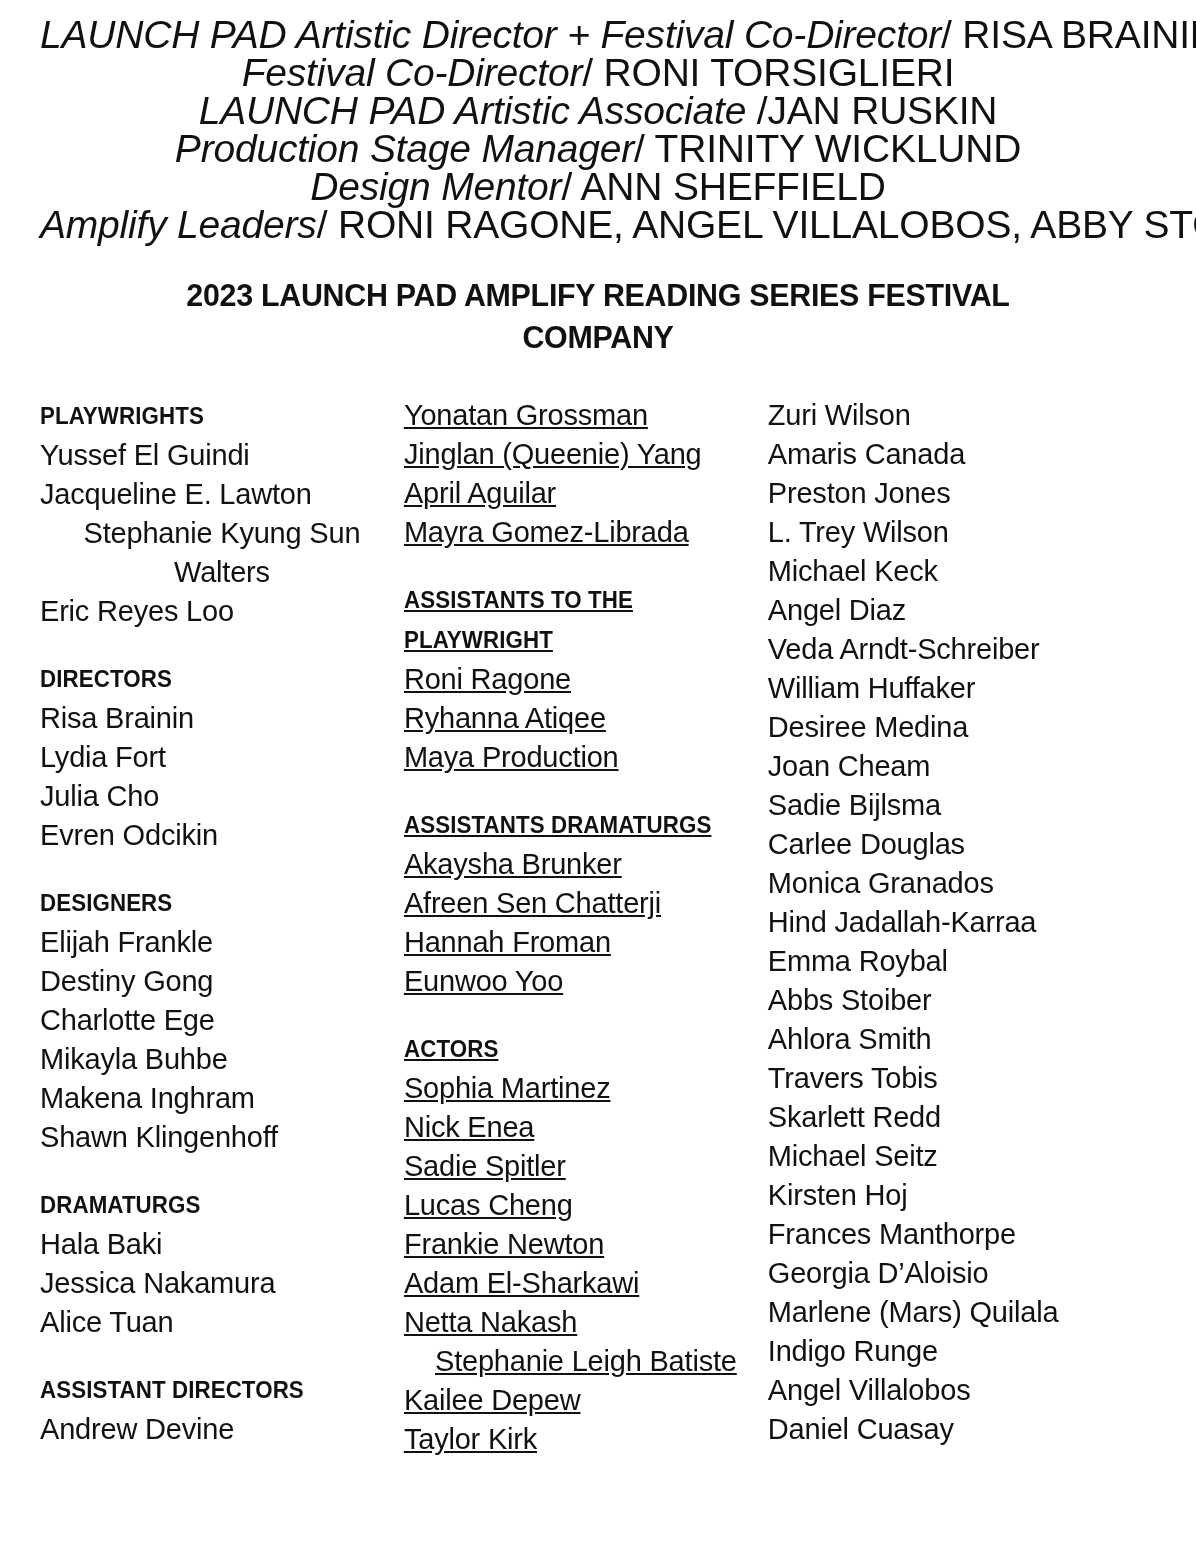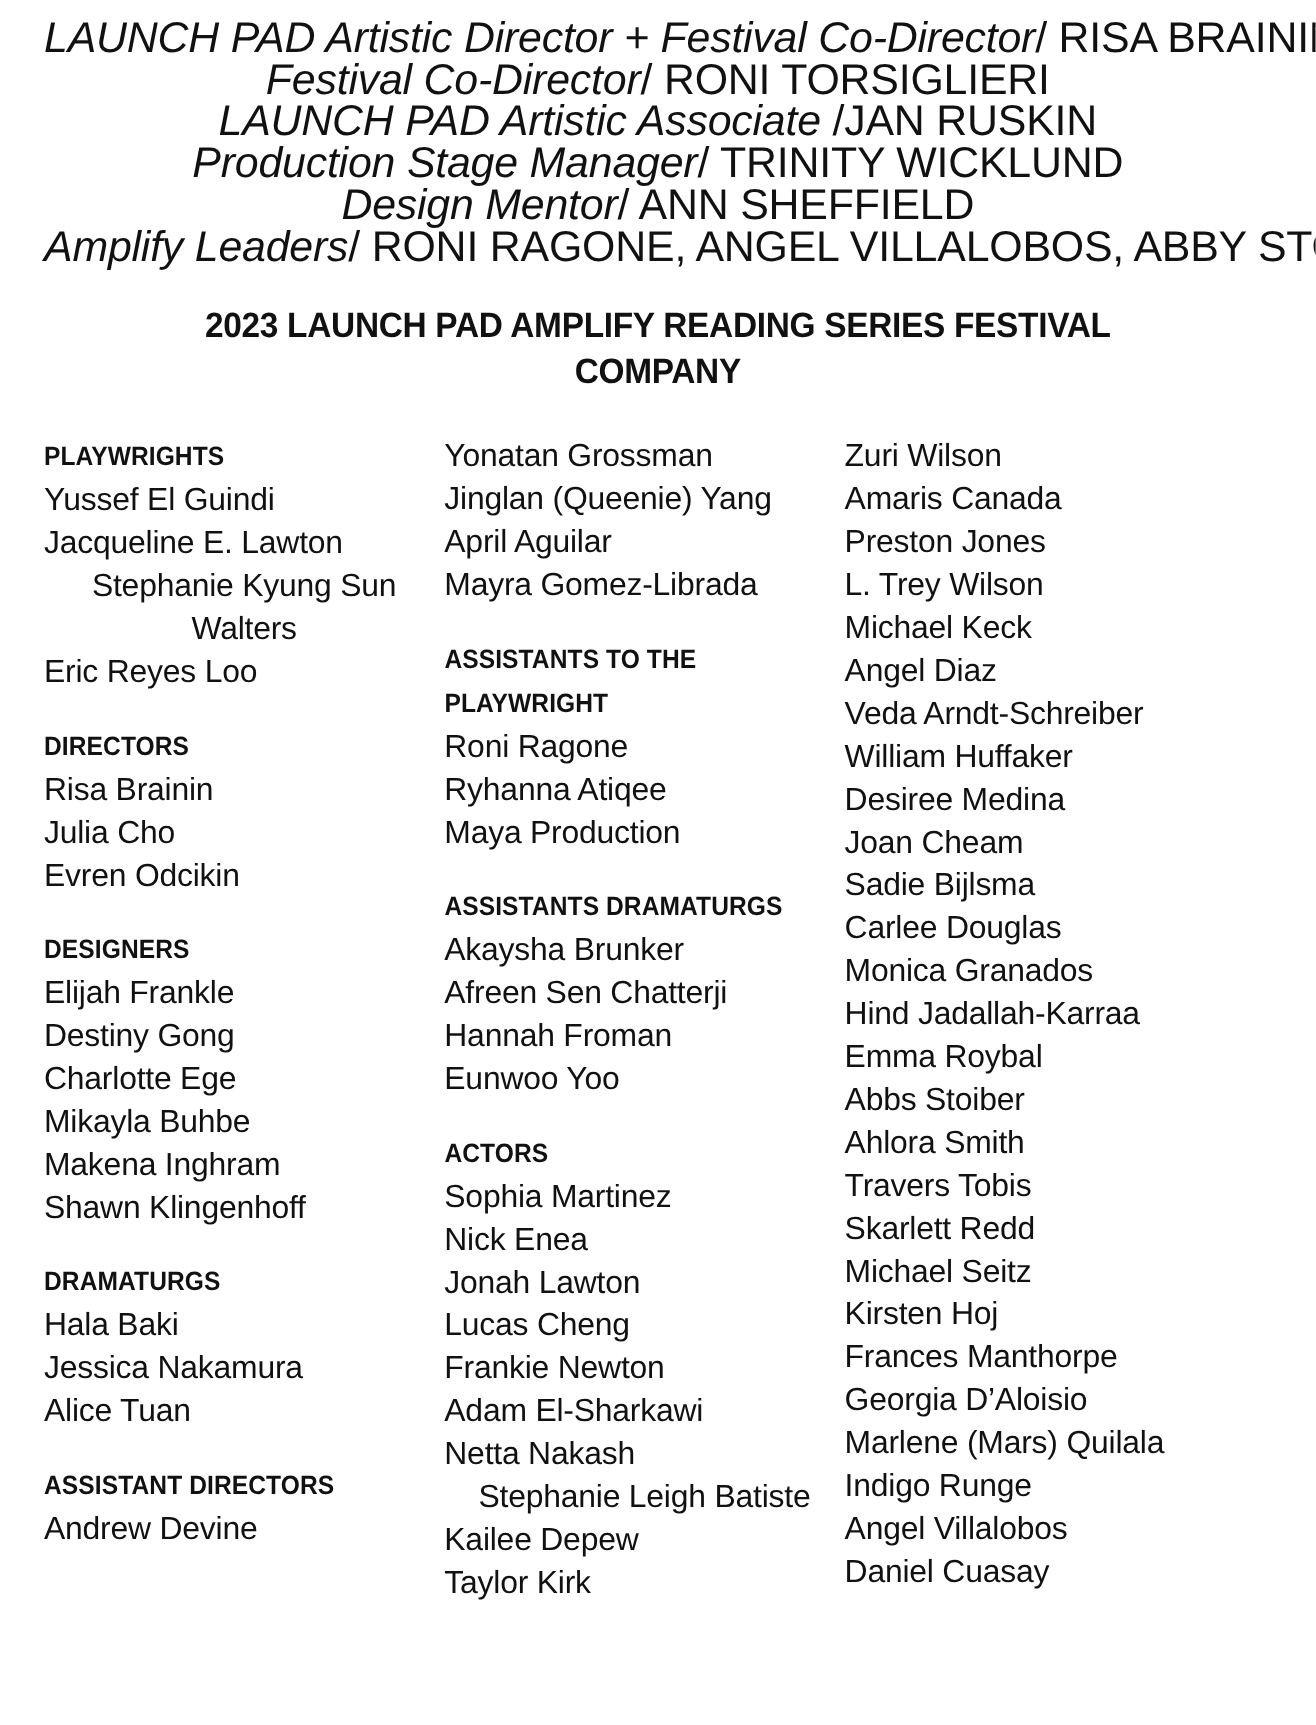--- a/index.html
+++ b/index.html
@@ -59,21 +59,21 @@
   .columns {
     display: flex;
     flex-direction: row;
     margin-top: 38px;
     align-items: flex-start;
   }
   .col {
     box-sizing: border-box;
   }
   .col-1 { width: 375px; padding-left: 0px; }
-  .col-2 { width: 375px; padding-left: 0px; }
+  .col-2 { width: 375px; padding-left: 0px; text-decoration: underline; }
   .col-3 { width: 400px; padding-left: 0px; }
 
   .section-head {
     font-weight: bold;
     font-size: 24px;
     line-height: 40px;
     letter-spacing: 0.1px;
     margin: 0;
     transform: scaleX(0.93);
     transform-origin: left center;
@@ -109,20 +109,21 @@
   <div class="columns" id="columns">
       <div class="col col-1">
         <div class="section-head first">PLAYWRIGHTS</div>
         <div class="name">Yussef El Guindi</div>
         <div class="name">Jacqueline E. Lawton</div>
         <div class="name wrap">Stephanie Kyung Sun Walters</div>
         <div class="name">Eric Reyes Loo</div>
         <div class="section-gap"></div>
         <div class="section-head">DIRECTORS</div>
         <div class="name">Risa Brainin</div>
+        <div class="name">Lydia Fort</div>
         <div class="name">Julia Cho</div>
         <div class="name">Evren Odcikin</div>
         <div class="section-gap"></div>
         <div class="section-head">DESIGNERS</div>
         <div class="name">Elijah Frankle</div>
         <div class="name">Destiny Gong</div>
         <div class="name">Charlotte Ege</div>
         <div class="name">Mikayla Buhbe</div>
         <div class="name">Makena Inghram</div>
         <div class="name">Shawn Klingenhoff</div>
@@ -148,21 +149,21 @@
         <div class="section-gap"></div>
         <div class="section-head">ASSISTANTS DRAMATURGS</div>
         <div class="name">Akaysha Brunker</div>
         <div class="name">Afreen Sen Chatterji</div>
         <div class="name">Hannah Froman</div>
         <div class="name">Eunwoo Yoo</div>
         <div class="section-gap"></div>
         <div class="section-head">ACTORS</div>
         <div class="name">Sophia Martinez</div>
         <div class="name">Nick Enea</div>
-        <div class="name">Jonah Lawton</div>
+        <div class="name">Sadie Spitler</div>
         <div class="name">Lucas Cheng</div>
         <div class="name">Frankie Newton</div>
         <div class="name">Adam El-Sharkawi</div>
         <div class="name">Netta Nakash</div>
         <div class="name wrap">Stephanie Leigh Batiste</div>
         <div class="name">Kailee Depew</div>
         <div class="name">Taylor Kirk</div>
       </div>
       <div class="col col-3">
         <div class="name">Zuri Wilson</div>

